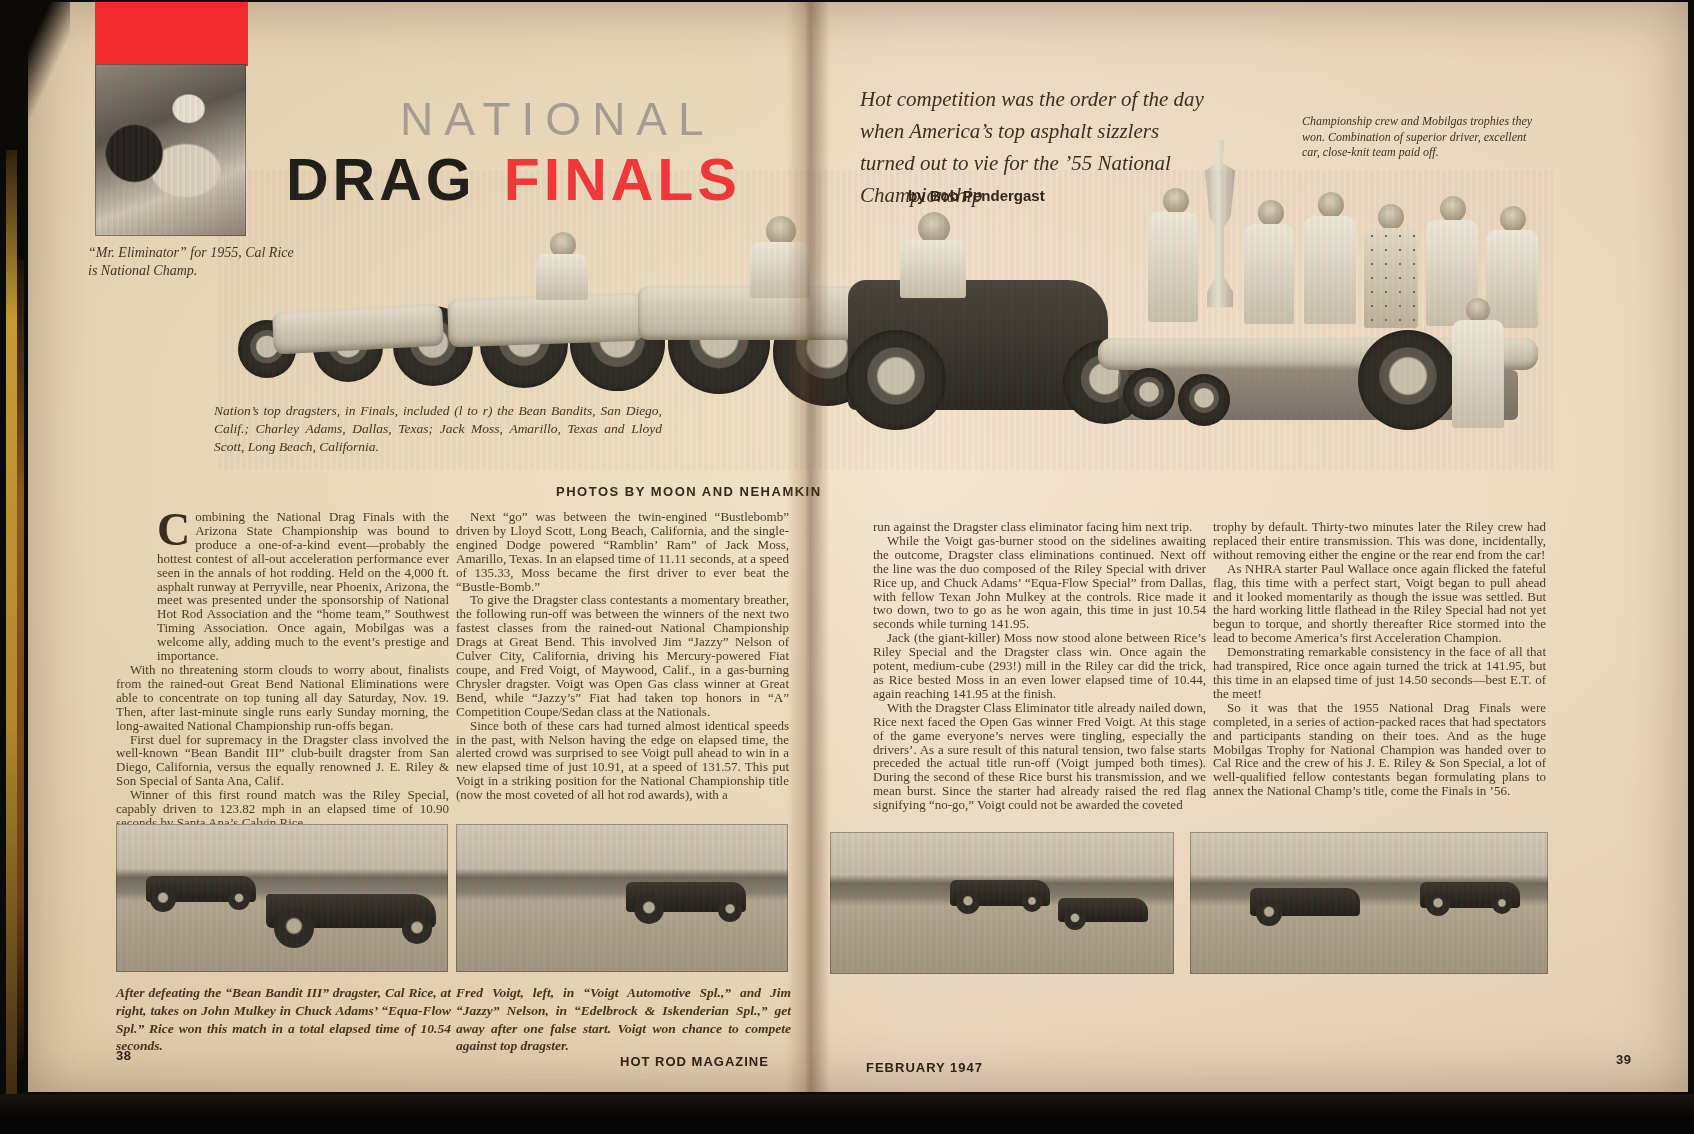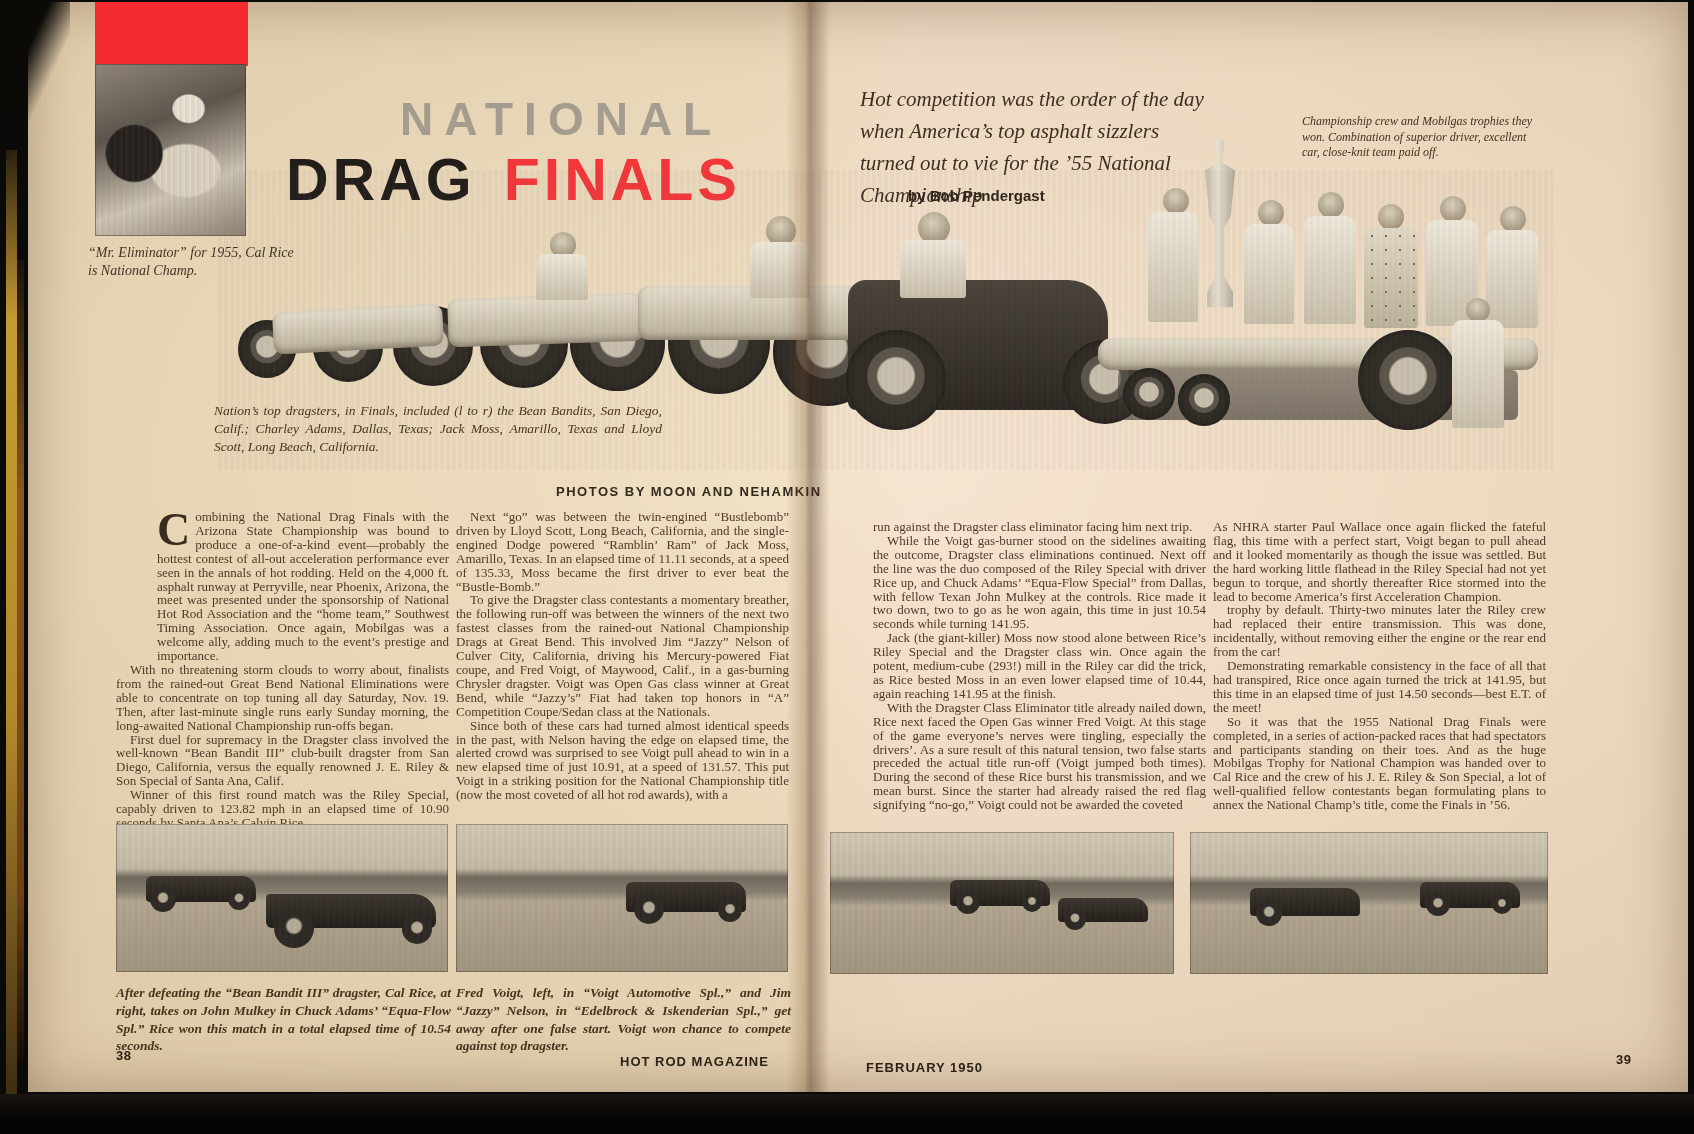--- a/index.html
+++ b/index.html
@@ -27,21 +27,21 @@
       radial-gradient(46px 46px at 26% 52%, #23201c 0 60%, rgba(0,0,0,0) 64%),
       radial-gradient(60px 46px at 60% 62%, #dcd4c0 0 55%, rgba(0,0,0,0) 60%),
       linear-gradient(160deg,#8f877a 0%,#5a544b 35%,#cfc7b4 70%,#8d8271 100%);
     box-shadow:inset 0 0 0 1px rgba(40,30,20,.4);}
   .driver-photo:after{content:"";position:absolute;inset:0;
     background:repeating-linear-gradient(90deg,rgba(190,60,110,.10) 0 2px,rgba(40,150,90,.08) 2px 4px,rgba(0,0,0,0) 4px 6px);}
   .driver-caption{position:absolute;left:60px;top:242px;width:210px;
     font-style:italic;font-size:14px;line-height:1.3;color:#433426;}
 
   .kicker{position:absolute;left:372px;top:90px;width:560px;
-    font-family:"Liberation Sans",sans-serif;font-weight:bold;font-size:46px;
+    font-family:"Liberation Sans",sans-serif;font-weight:normal;font-size:46px;
     letter-spacing:11px;color:#a49c8e;}
   .headline{position:absolute;left:258px;top:144px;width:760px;
     font-family:"Liberation Sans",sans-serif;font-weight:bold;font-size:59px;letter-spacing:4px;white-space:nowrap;}
   .hl-drag{color:#211d19;margin-right:28px;}
   .hl-finals{color:#f2363a;}
 
   .intro{position:absolute;left:832px;top:82px;width:352px;
     font-style:italic;font-size:21px;line-height:1.52;color:#3c2f22;}
   .byline{position:absolute;left:880px;top:185px;
     font-family:"Liberation Sans",sans-serif;font-weight:bold;font-size:15px;color:#2e2317;}
@@ -193,22 +193,22 @@
         <p>To give the Dragster class contestants a momentary breather, the following run-off was between the winners of the next two fastest classes from the rained-out National Championship Drags at Great Bend. This involved Jim “Jazzy” Nelson of Culver City, California, driving his Mercury-powered Fiat coupe, and Fred Voigt, of Maywood, Calif., in a gas-burning Chrysler dragster. Voigt was Open Gas class winner at Great Bend, while “Jazzy’s” Fiat had taken top honors in “A” Competition Coupe/Sedan class at the Nationals.</p>
         <p>Since both of these cars had turned almost identical speeds in the past, with Nelson having the edge on elapsed time, the alerted crowd was surprised to see Voigt pull ahead to win in a new elapsed time of just 10.91, at a speed of 131.57. This put Voigt in a striking position for the National Championship title (now the most coveted of all hot rod awards), with a</p>
       </div>
     <div class="col col3 cont">
         <p>run against the Dragster class eliminator facing him next trip.</p>
         <p>While the Voigt gas-burner stood on the sidelines awaiting the outcome, Dragster class eliminations continued. Next off the line was the duo composed of the Riley Special with driver Rice up, and Chuck Adams’ “Equa-Flow Special” from Dallas, with fellow Texan John Mulkey at the controls. Rice made it two down, two to go as he won again, this time in just 10.54 seconds while turning 141.95.</p>
         <p>Jack (the giant-killer) Moss now stood alone between Rice’s Riley Special and the Dragster class win. Once again the potent, medium-cube (293!) mill in the Riley car did the trick, as Rice bested Moss in an even lower elapsed time of 10.44, again reaching 141.95 at the finish.</p>
         <p>With the Dragster Class Eliminator title already nailed down, Rice next faced the Open Gas winner Fred Voigt. At this stage of the game everyone’s nerves were tingling, especially the drivers’. As a sure result of this natural tension, two false starts preceded the actual title run-off (Voigt jumped both times). During the second of these Rice burst his transmission, and we mean burst. Since the starter had already raised the red flag signifying “no-go,” Voigt could not be awarded the coveted</p>
       </div>
     <div class="col col4 cont">
+        <p>trophy by default. Thirty-two minutes later the Riley crew had replaced their entire transmission. This was done, incidentally, without removing either the engine or the rear end from the car!</p>
         <p>As NHRA starter Paul Wallace once again flicked the fateful flag, this time with a perfect start, Voigt began to pull ahead and it looked momentarily as though the issue was settled. But the hard working little flathead in the Riley Special had not yet begun to torque, and shortly thereafter Rice stormed into the lead to become America’s first Acceleration Champion.</p>
-        <p>trophy by default. Thirty-two minutes later the Riley crew had replaced their entire transmission. This was done, incidentally, without removing either the engine or the rear end from the car!</p>
         <p>Demonstrating remarkable consistency in the face of all that had transpired, Rice once again turned the trick at 141.95, but this time in an elapsed time of just 14.50 seconds—best E.T. of the meet!</p>
         <p>So it was that the 1955 National Drag Finals were completed, in a series of action-packed races that had spectators and participants standing on their toes. And as the huge Mobilgas Trophy for National Champion was handed over to Cal Rice and the crew of his J. E. Riley &amp; Son Special, a lot of well-qualified fellow contestants began formulating plans to annex the National Champ’s title, come the Finals in ’56.</p>
       </div>
 
     <div class="bphoto bp1">
       <div class="bcar" style="left:30px;top:52px;width:110px;height:26px;"></div>
       <div class="bwheel" style="left:34px;top:62px;width:26px;height:26px;"></div>
       <div class="bwheel" style="left:112px;top:64px;width:22px;height:22px;"></div>
       <div class="bcar" style="left:150px;top:70px;width:170px;height:34px;border-radius:4px 22px 6px 6px;"></div>
       <div class="bwheel" style="left:158px;top:84px;width:40px;height:40px;"></div>
@@ -232,21 +232,21 @@
       <div class="bcar" style="left:230px;top:50px;width:100px;height:26px;"></div>
       <div class="bwheel" style="left:236px;top:60px;width:24px;height:24px;"></div>
       <div class="bwheel" style="left:302px;top:62px;width:20px;height:20px;"></div>
     </div>
 
     <div class="bcap bc1">After defeating the “Bean Bandit III” dragster, Cal Rice, at right, takes on John Mulkey in Chuck Adams’ “Equa-Flow Spl.” Rice won this match in a total elapsed time of 10.54 seconds.</div>
     <div class="bcap bc2">Fred Voigt, left, in “Voigt Automotive Spl.,” and Jim “Jazzy” Nelson, in “Edelbrock &amp; Iskenderian Spl.,” get away after one false start. Voigt won chance to compete against top dragster.</div>
 
     <div class="folio folio-left">38</div>
     <div class="mag-name">HOT ROD MAGAZINE</div>
-    <div class="issue">FEBRUARY 1950</div>
+    <div class="issue">FEBRUARY 1947</div>
     <div class="folio folio-right">39</div>
 
     <div class="gutter"></div>
   </div>
 
   <div class="corner-dark"></div>
   <div class="bottom-black"></div>
 </div>
 
 </body></html>

